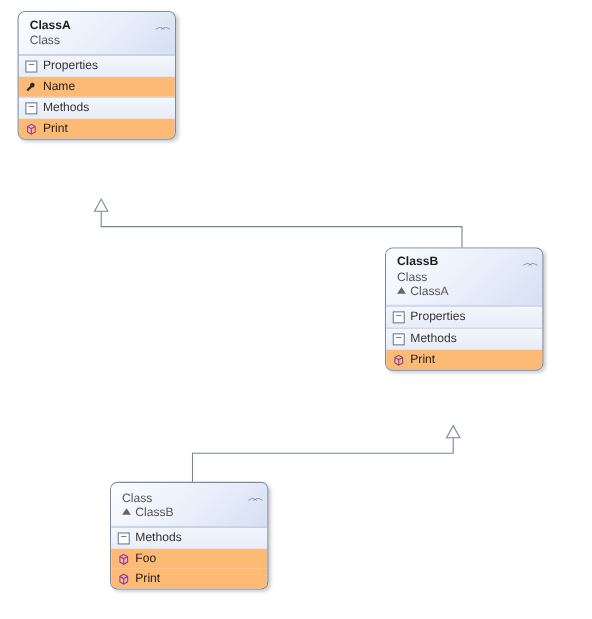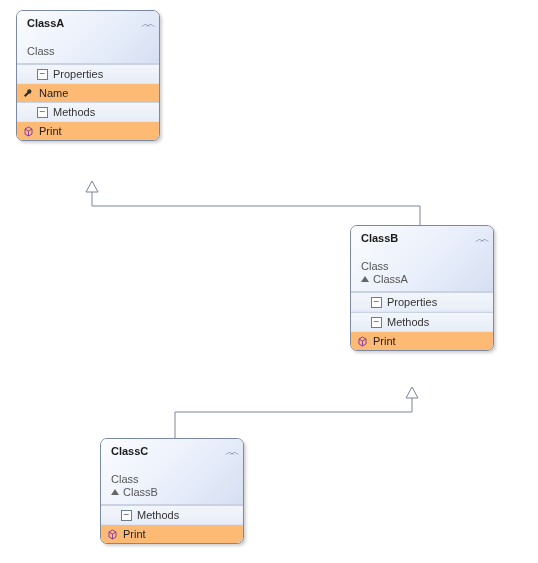--- a/index.html
+++ b/index.html
@@ -1,25 +1,25 @@
 <!DOCTYPE html>
 <html><head>
 <meta charset="utf-8">
 <style>
   html,body{margin:0;padding:0;width:538px;height:563px;font-family:"Segoe UI",Tahoma,sans-serif;font-size:11px;color:#222;background:#fff}
   .canvas{position:relative;width:538px;height:563px}
   .class-box{position:absolute;border:1px solid #7b8aa0;border-radius:7px;background:#fff;box-shadow:2px 2px 3px rgba(120,120,130,.35);overflow:hidden}
   .hdr{background:linear-gradient(135deg,#fbfcfe 0%,#e9effb 55%,#d6dff2 100%);padding:6px 8px 6px 10px;position:relative;border-bottom:1px solid #c9d2e4}
   .hdr .title{font-weight:700;color:#1a1a1a}
-  .hdr .stereo{color:#555;margin-top:16px}
+  .hdr .stereo{color:#555;margin-top:2px}
   .hdr .base{color:#555;margin-top:1px}
   .hdr .base::before{content:"";display:inline-block;width:0;height:0;border-left:4px solid transparent;border-right:4px solid transparent;border-bottom:6px solid #666;margin-right:4px;vertical-align:1px}
   .chev{position:absolute;top:6px;right:8px;color:#596a86;font-size:10px;letter-spacing:-5px}
   .section{border-top:1px solid #c9d2e4}
-  .section-hdr{background:linear-gradient(#f3f6fb,#e7edf8);padding:3px 20px;color:#333;border-bottom:1px solid #dfe5f1}
+  .section-hdr{background:linear-gradient(#f3f6fb,#e7edf8);padding:3px 6px;color:#333;border-bottom:1px solid #dfe5f1}
   .tw{display:inline-block;width:9px;height:9px;border:1px solid #6e7c93;background:#fff;color:#45546c;text-align:center;line-height:7px;font-size:10px;margin-right:5px;vertical-align:1px}
   .member{padding:3px 6px 3px 22px;background:#fdba74;position:relative}
   .ico{position:absolute;left:6px;top:4px;width:11px;height:11px}
   .ico-prop svg{display:block}
   .ico-meth svg{display:block}
   svg.connector{position:absolute;left:0;top:0;pointer-events:none}
 </style>
 </head>
 <body>
 
@@ -85,26 +85,34 @@
             </svg>
           </span>
         <span>Print</span>
       </div>
     </div>
   </div>
 
   <div class="class-box" style="left:100px;top:438px;width:142px">
     <div class="hdr">
       <span class="chev">︿︿</span>
-      <div class="title">ClassC</div>
       <div class="stereo">Class</div>
       <div class="base"><span>ClassB</span></div>
     </div>
     <div class="section">
       <div class="section-hdr"><span class="tw">−</span><span>Methods</span></div>
+      <div class="member">
+        <span class="ico ico-meth">
+            <svg width="11" height="11" viewBox="0 0 11 11">
+              <path d="M5.5 1 9 3v5L5.5 10 2 8V3z" fill="none" stroke="#8a3fa8" stroke-width="1"></path>
+              <path d="M2 3 5.5 5 9 3M5.5 5v5" fill="none" stroke="#8a3fa8" stroke-width="1"></path>
+            </svg>
+          </span>
+        <span>Foo</span>
+      </div>
       <div class="member">
         <span class="ico ico-meth">
             <svg width="11" height="11" viewBox="0 0 11 11">
               <path d="M5.5 1 9 3v5L5.5 10 2 8V3z" fill="none" stroke="#8a3fa8" stroke-width="1"></path>
               <path d="M2 3 5.5 5 9 3M5.5 5v5" fill="none" stroke="#8a3fa8" stroke-width="1"></path>
             </svg>
           </span>
         <span>Print</span>
       </div>
     </div>

